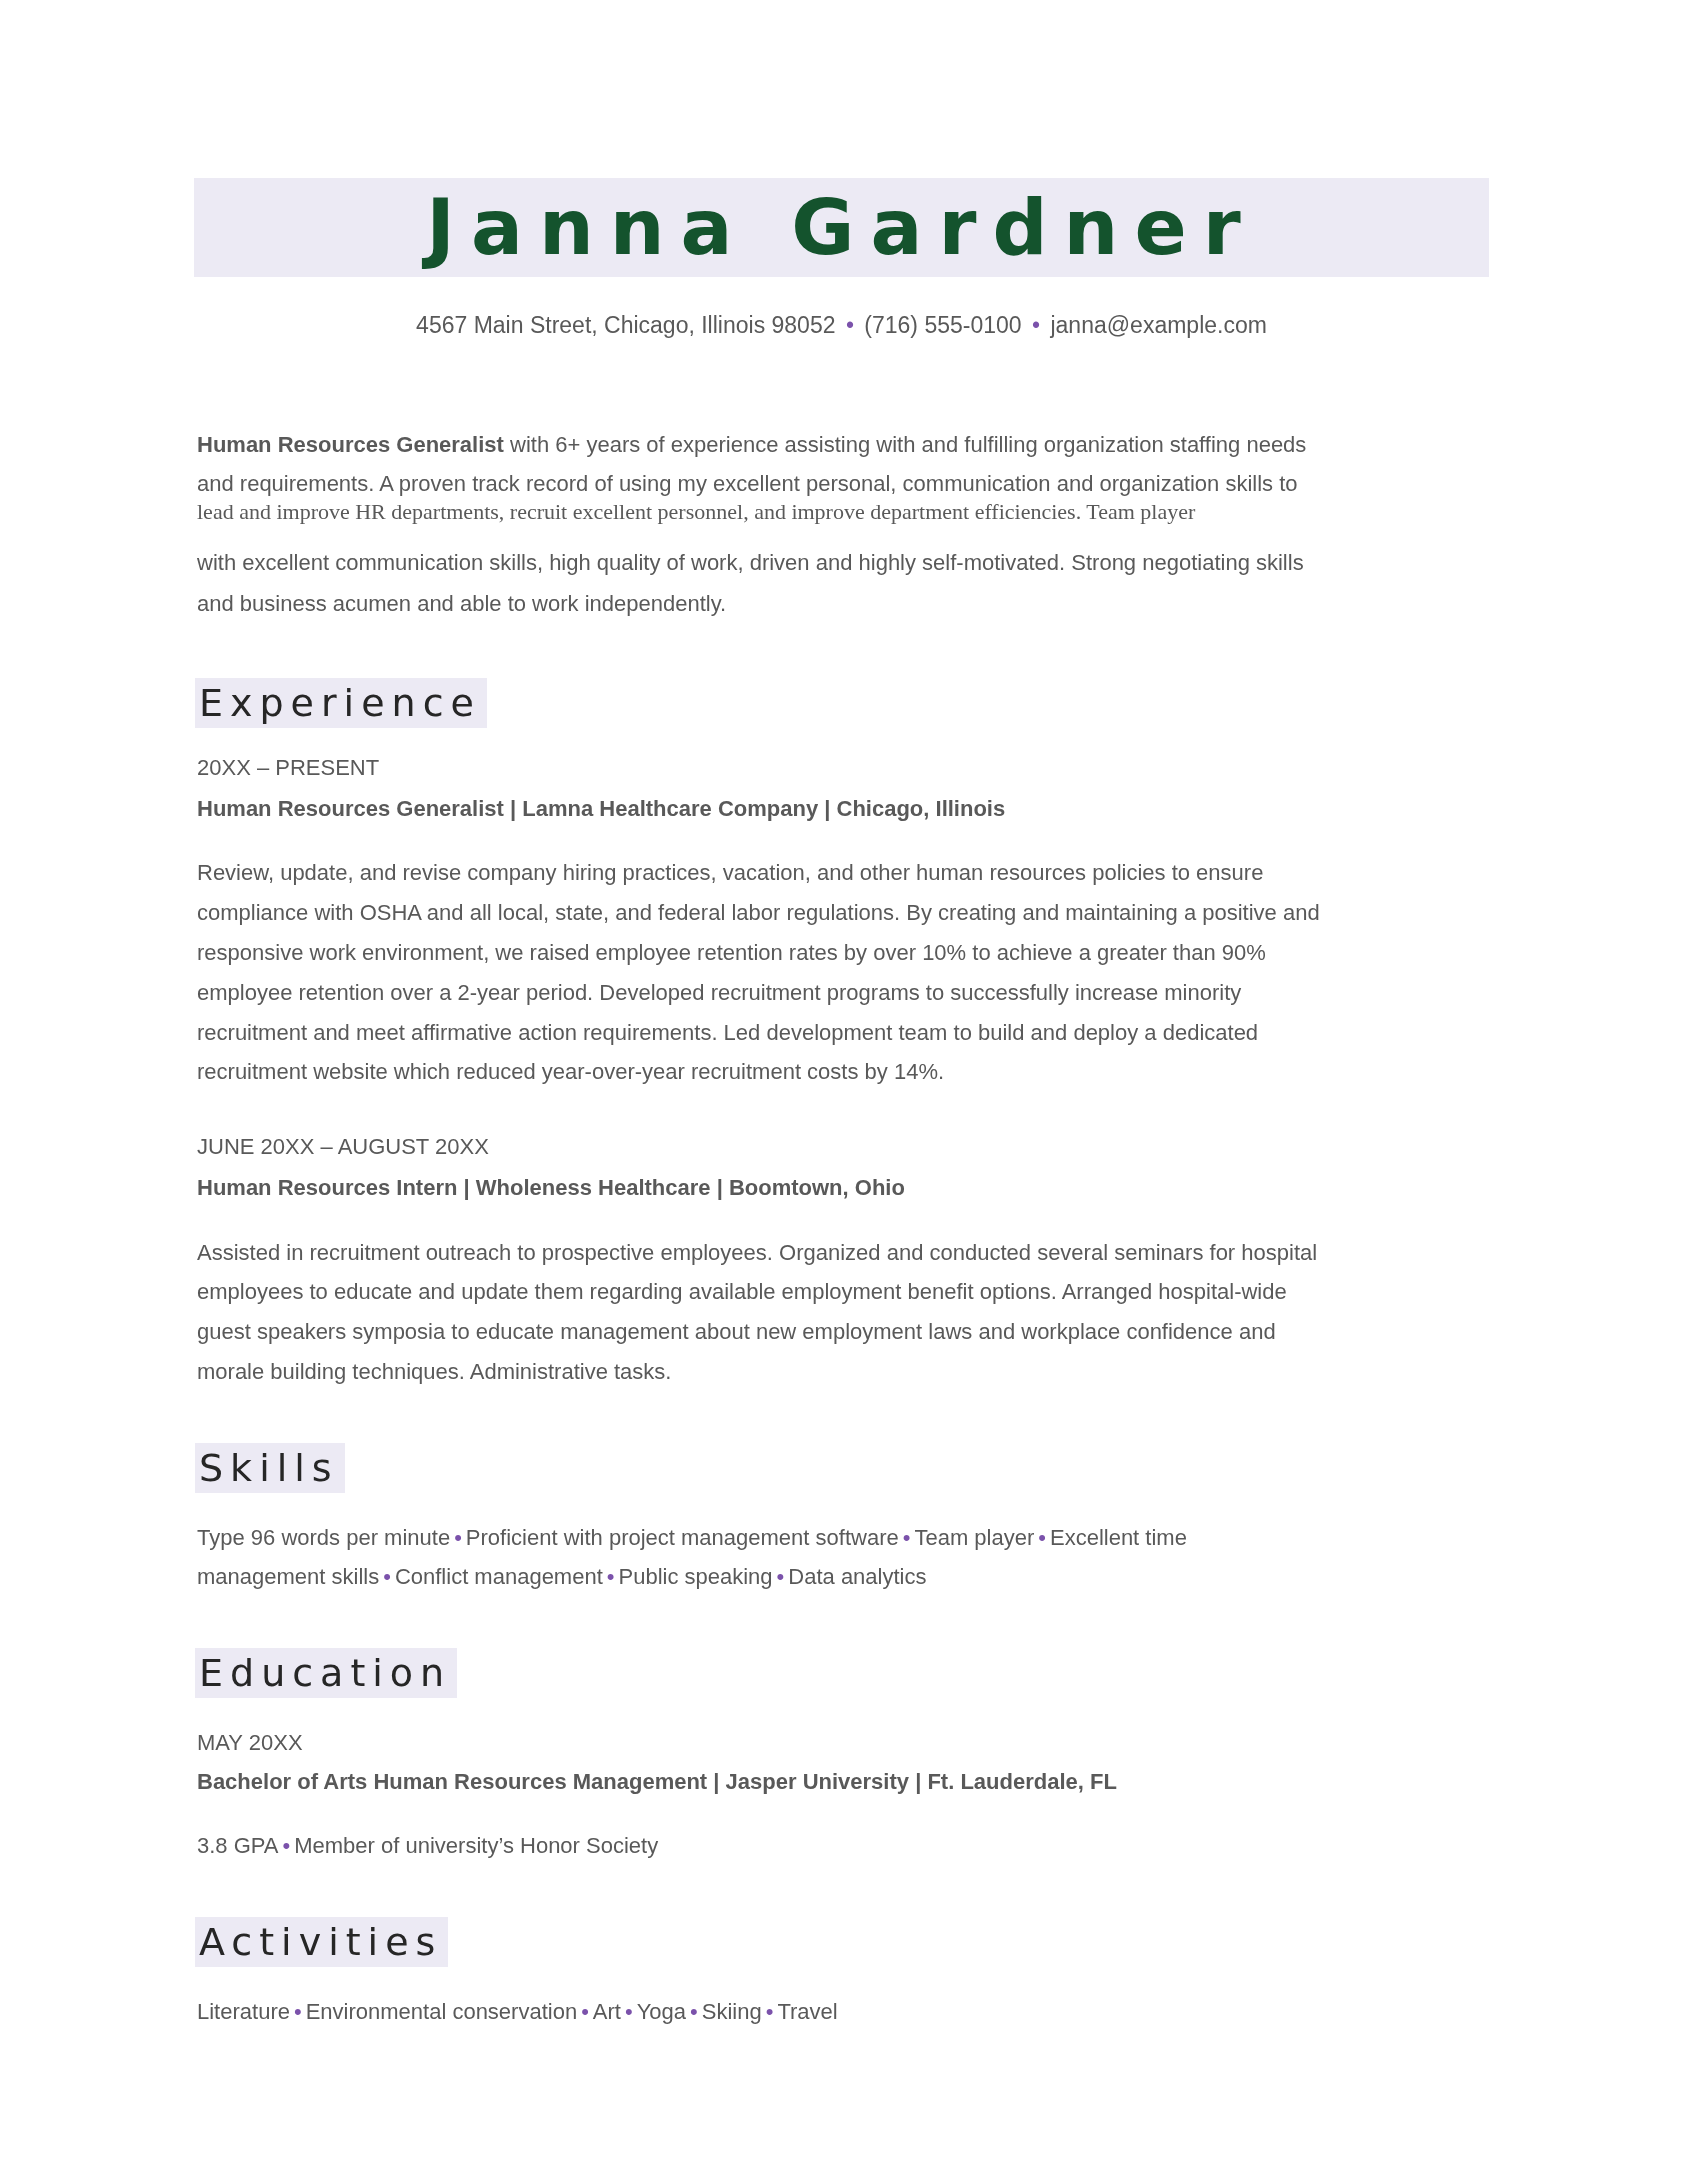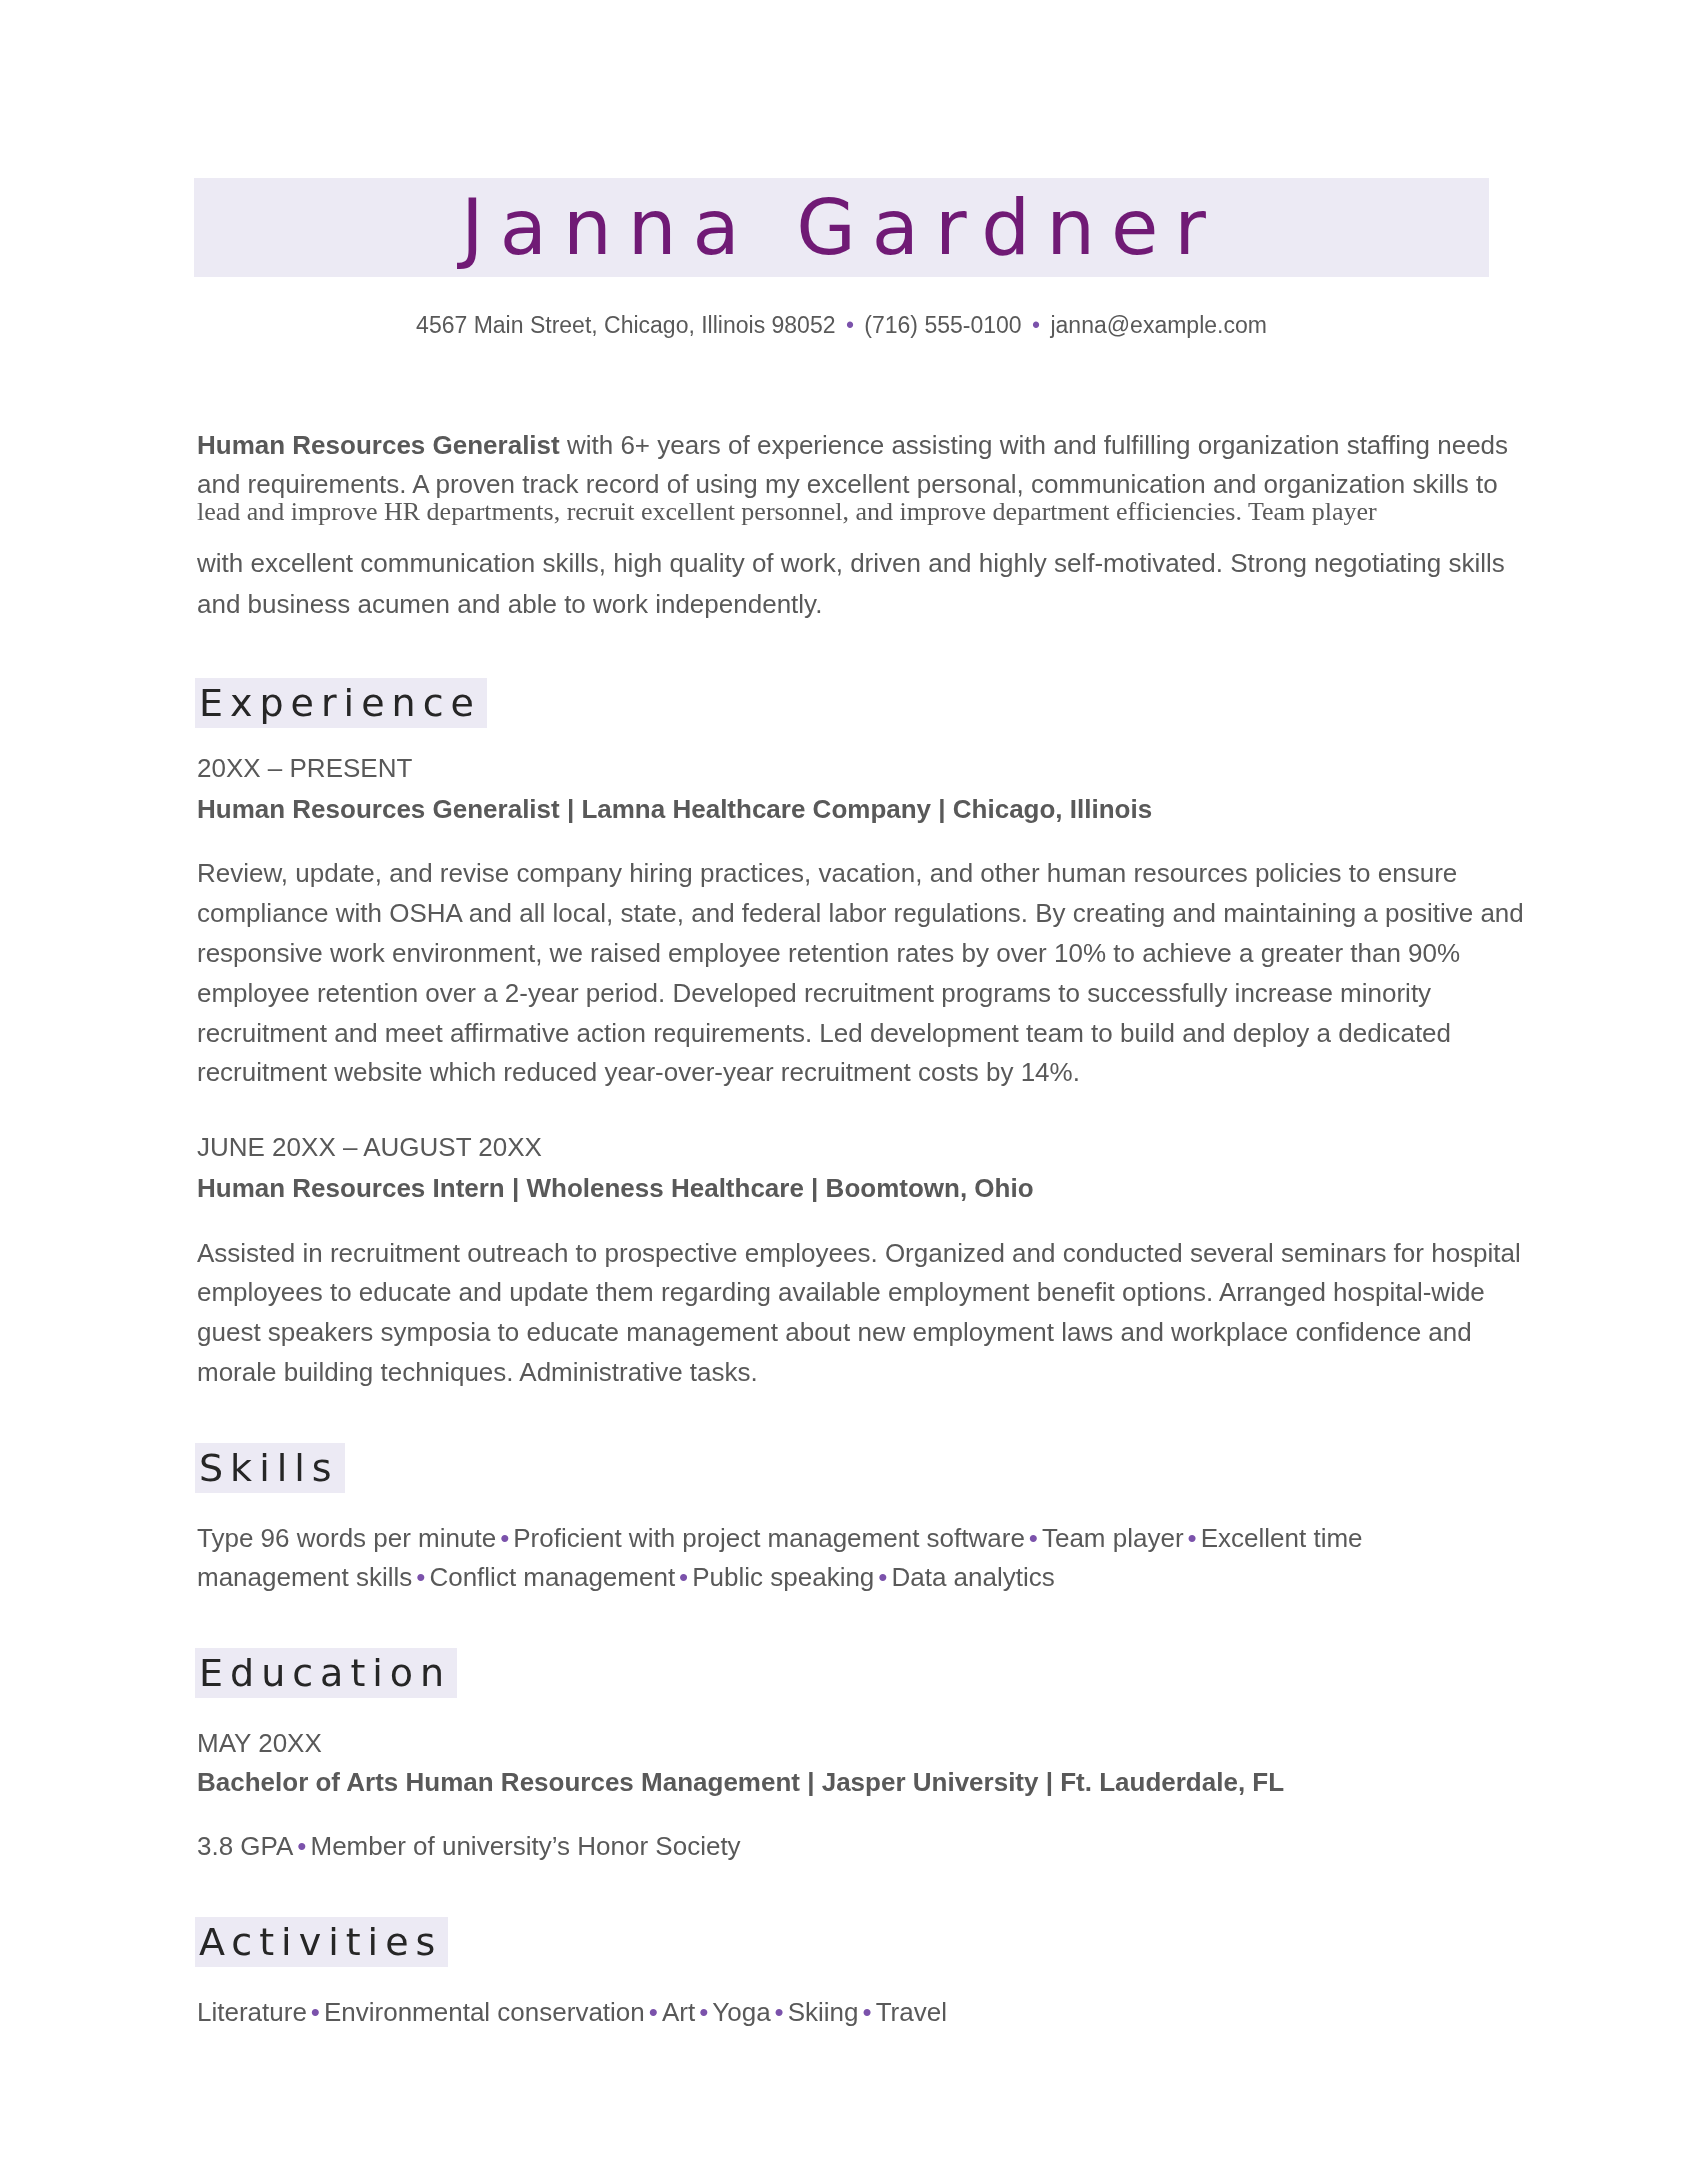--- a/index.html
+++ b/index.html
@@ -1,26 +1,26 @@
 <!DOCTYPE html>
 <html><head>
 <meta charset="utf-8">
 <style>
   html, body { margin:0; padding:0; background:#ffffff; }
   body { width:1683px; height:2178px; position:relative; overflow:hidden;
          font-family:"Liberation Sans", sans-serif; color:#595959; }
   .page { position:absolute; left:0; top:0; width:1683px; height:2178px; }
   .name-band { position:absolute; left:194px; top:178px; width:1295px; height:99px;
                background:#ECEAF4; display:flex; align-items:center; justify-content:center; }
-  .name { font-family:"DejaVu Sans", sans-serif; font-weight:400; font-size:77px;
-          letter-spacing:16px; color:#701a75; line-height:1; }
+  .name { font-family:"DejaVu Sans", sans-serif; font-weight:700; font-size:77px;
+          letter-spacing:16px; color:#14532d; line-height:1; }
   .contact { position:absolute; left:0; width:1683px; top:309px; text-align:center;
              font-size:23px; line-height:32px; white-space:nowrap; }
   .dot { color:#7B52AB; margin:0 4px; }
-  .line { position:absolute; left:197px; font-size:26px; line-height:32px; white-space:nowrap; }
+  .line { position:absolute; left:197px; font-size:22px; line-height:32px; white-space:nowrap; }
   .bold { font-weight:bold; }
   .heading { position:absolute; left:195px; height:50px; background:#ECEAF4;
              display:flex; align-items:center; padding:0 6px 0 4px; }
   .heading span { font-family:"DejaVu Sans", sans-serif; font-size:38px; letter-spacing:7px;
                   color:#262626; font-weight:normal; line-height:1;text-align:center; }
 </style>
 </head>
 <body>
 
 <div class="page">

